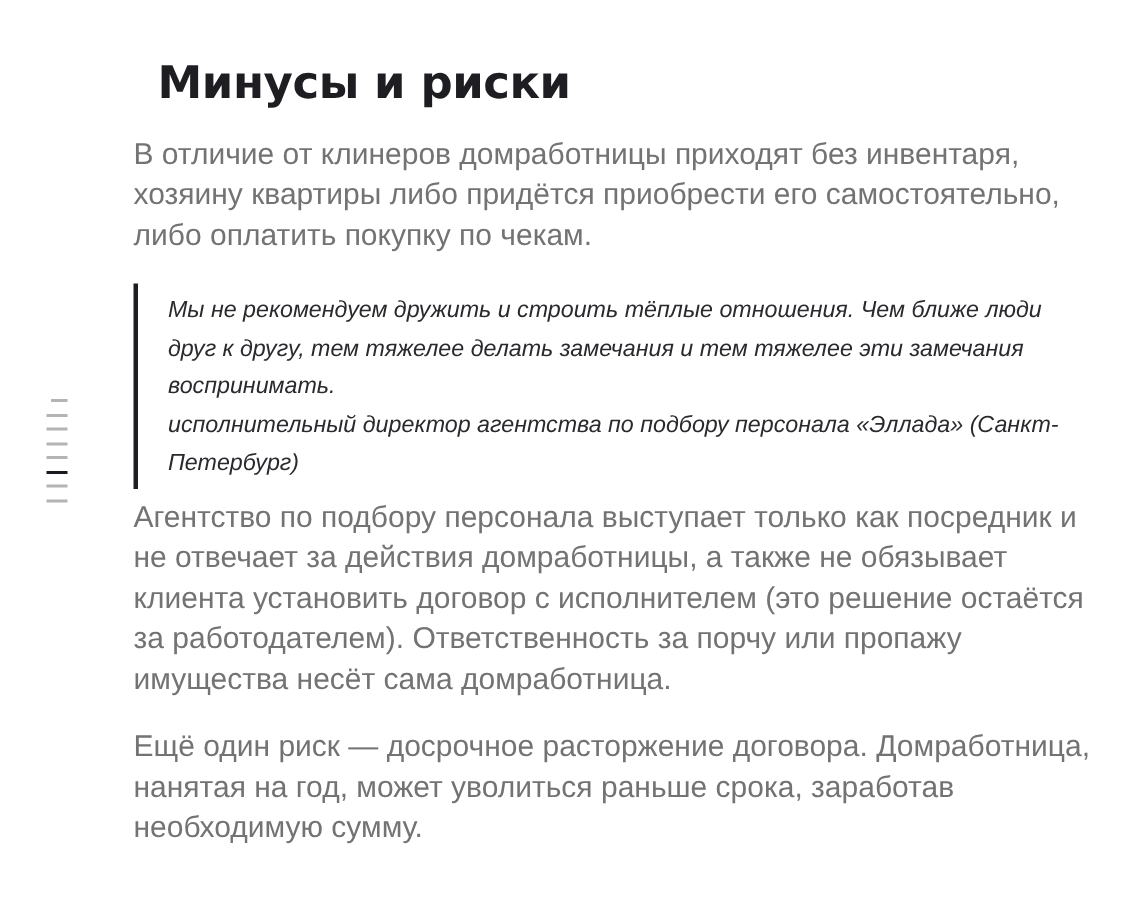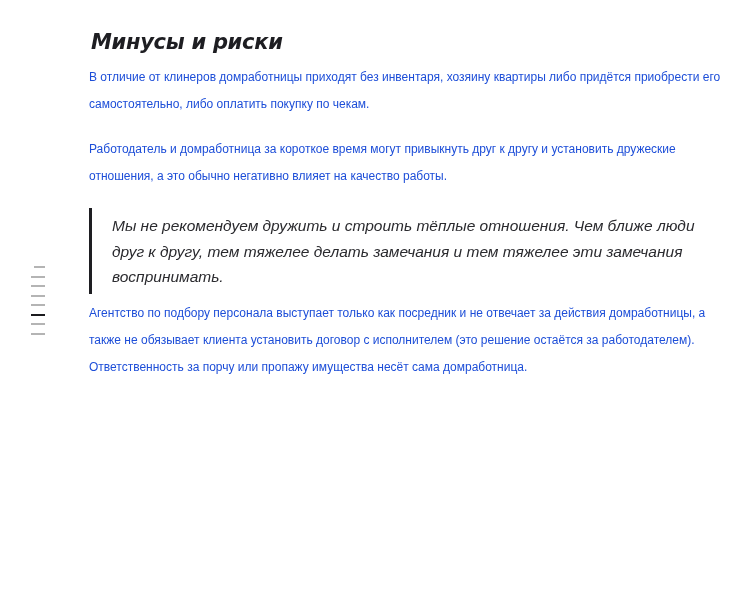--- a/index.html
+++ b/index.html
@@ -36,34 +36,33 @@
     .toc-dash.active {
       background: #1a1a1e;
     }
     .article {
       position: absolute;
       left: 89px;
       top: 22px;
       width: 640px;
     }
     h2 {
-      margin: 2px;
+      margin: 16px;
       font-family: "DejaVu Sans", sans-serif;
       font-weight: bold;
-      font-size: 21px;
+      font-size: 30px;
       line-height: 36px;
       color: #1e1e22;
       letter-spacing: -0.3px;
-      font-style: italic;
     }
     p {
       margin: 0;
-      font-size: 12px;
+      font-size: 20px;
       line-height: 27px;
-      color: #1d4ed8;
+      color: #737373;
     }
     .p1 { margin-top: 4px; }
     .p2 { margin-top: 18px; }
     blockquote {
       margin: 18px 0 0 0;
       padding: 5px 0 4px 20px;
       border-left: 3px solid #1e1e22;
       font-style: italic;
       width: 610px;
     }
@@ -97,20 +96,21 @@
   <div class="toc-dash"></div>
   <div class="toc-dash"></div>
   <div class="toc-dash active"></div>
   <div class="toc-dash"></div>
   <div class="toc-dash"></div>
 </nav>
 
 <article class="article">
   <h2>Минусы и риски</h2>
   <p class="p1">В отличие от клинеров домработницы приходят без инвентаря, хозяину квартиры либо придётся приобрести его самостоятельно, либо оплатить покупку по чекам.</p>
-  <p class="p2">Работодатель и домработница за короткое время могут привыкнуть друг к другу и установить дружеские отношения, а это обычно негативно влияет на качество работы.</p>
 
   <blockquote>
     <div class="quote-text">Мы не рекомендуем дружить и строить тёплые отношения. Чем ближе люди друг к другу, тем тяжелее делать замечания и тем тяжелее эти замечания воспринимать.</div>
+    <div class="author-role">исполнительный директор агентства по подбору персонала «Эллада» (Санкт-Петербург)</div>
   </blockquote>
 
   <p class="p3">Агентство по подбору персонала выступает только как посредник и не отвечает за действия домработницы, а также не обязывает клиента установить договор с исполнителем (это решение остаётся за работодателем). Ответственность за порчу или пропажу имущества несёт сама домработница.</p>
+  <p class="p4">Ещё один риск — досрочное расторжение договора. Домработница, нанятая на год, может уволиться раньше срока, заработав необходимую сумму.</p>
 </article>
 
 </body></html>

